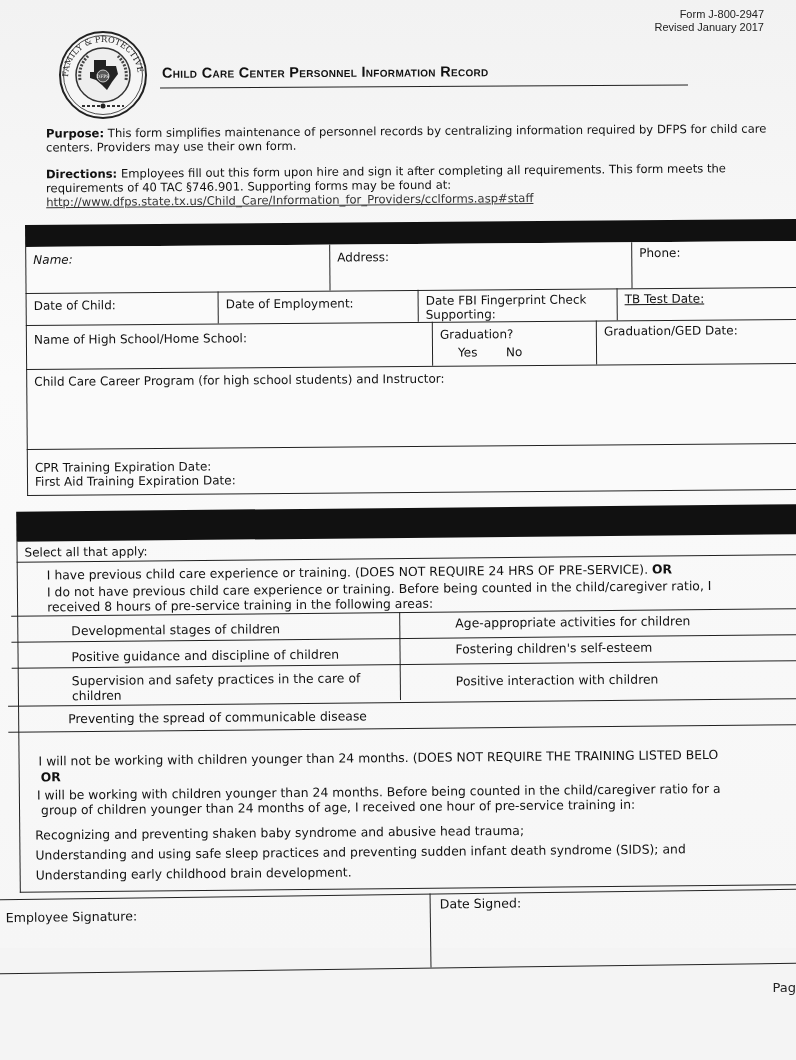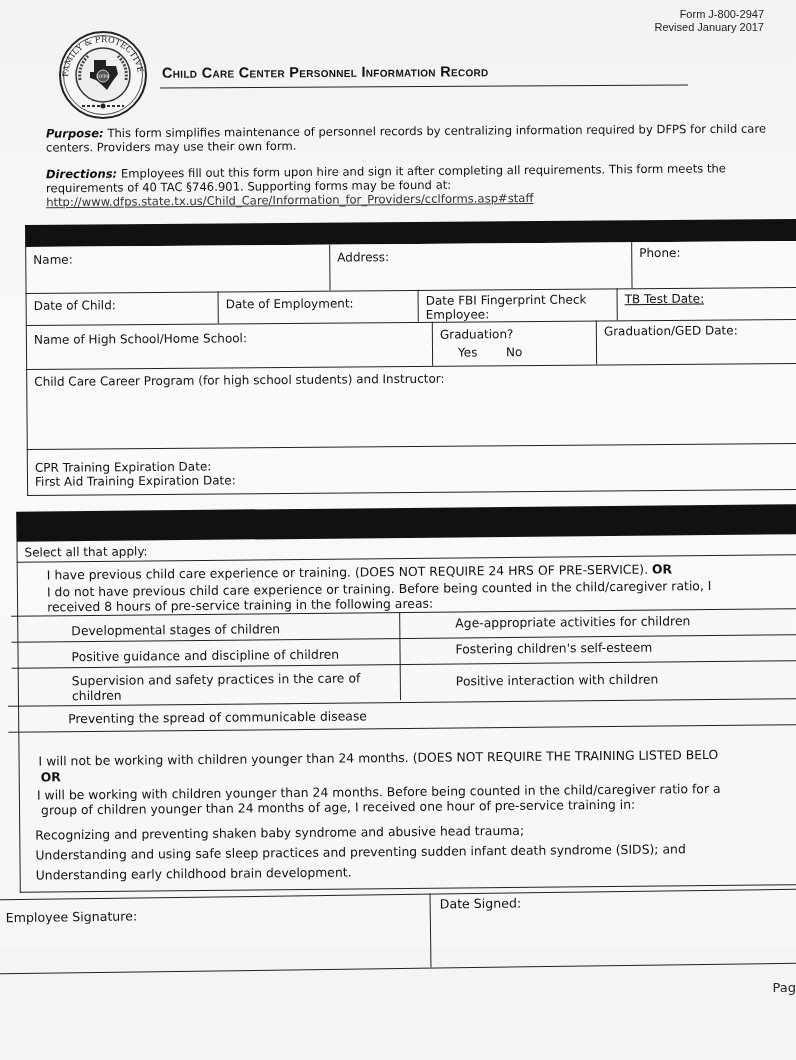--- a/index.html
+++ b/index.html
@@ -27,21 +27,21 @@
     font-size:14.5px; letter-spacing:0.3px; font-variant:small-caps; color:#111;
     transform:rotate(-0.3deg);
   }
   .title-rule {
     position:absolute; left:160px; top:86px; width:528px; height:0;
     border-top:1.5px solid #222; transform:rotate(-0.3deg);
   }
   .para {
     position:absolute; left:46px; font-size:11.6px; line-height:14px; width:740px; color:#111;
   }
-  .para b { font-weight:bold;font-style:italic; }
+  .para b { font-weight:bold; }
   .purpose { top:124px; transform:rotate(-0.4deg); }
   .directions { top:164px; transform:rotate(-0.5deg); }
   .link { color:#333; text-decoration:underline; }
 
   .section {
     position:absolute; border:1px solid #222; background:#fafafa;
   }
   .black-bar { position:absolute; background:#111; }
   .cell-line-h { position:absolute; height:0; border-top:1px solid #222; }
   .cell-line-v { position:absolute; width:0; border-left:1px solid #222; }
@@ -95,36 +95,36 @@
     <b>Directions:</b><span> Employees fill out this form upon hire and sign it after completing all requirements. This form meets the requirements of 40 TAC §746.901. Supporting forms may be found at:</span><br>
     <span class="link">http://www.dfps.state.tx.us/Child_Care/Information_for_Providers/cclforms.asp#staff</span>
   </div>
 
   <div style="position:absolute;left:0;top:0;width:796px;height:1060px;transform:rotate(-0.45deg);transform-origin:400px 350px;">
     <div class="black-bar" style="left:26px;top:222px;width:780px;height:22px;"></div>
     <div class="section" style="left:26px;top:244px;width:780px;height:248px;border-top:none;"></div>
 
     <div class="cell-line-v" style="left:330px;top:244px;height:46px;"></div>
     <div class="cell-line-v" style="left:632px;top:244px;height:46px;"></div>
-    <div class="lbl" style="left:34px;top:250px;">Name:</div>
+    <div class="lbl" style="left:34px;top:250px;font-style:italic;">Name:</div>
     <div class="lbl" style="left:338px;top:250px;">Address:</div>
     <div class="lbl" style="left:640px;top:248px;">Phone:</div>
     <div style="position:absolute;left:27px;top:264px;width:302px;height:25px;"></div>
     <div style="position:absolute;left:331px;top:264px;width:300px;height:25px;"></div>
     <div style="position:absolute;left:633px;top:262px;width:172px;height:27px;"></div>
     <div class="cell-line-h" style="left:26px;top:290px;width:780px;"></div>
 
     <div class="cell-line-v" style="left:218px;top:290px;height:32px;"></div>
     <div class="cell-line-v" style="left:418px;top:290px;height:32px;"></div>
     <div class="cell-line-v" style="left:617px;top:290px;height:32px;"></div>
     <div class="lbl" style="left:34px;top:296px;">Date of Child:</div>
     <div class="lbl" style="left:226px;top:296px;">Date of Employment:</div>
     <div class="lbl" style="left:426px;top:294px;">
       <span>Date FBI Fingerprint Check</span><br>
-      <span>Employee:</span>
+      <span>Supporting:</span>
     </div>
     <div class="lbl" style="left:625px;top:294px;text-decoration:underline;">TB Test Date:</div>
     <div class="cell-line-h" style="left:26px;top:322px;width:780px;"></div>
 
     <div class="cell-line-v" style="left:432px;top:322px;height:44px;"></div>
     <div class="cell-line-v" style="left:596px;top:322px;height:44px;"></div>
     <div class="lbl" style="left:34px;top:330px;">Name of High School/Home School:</div>
     <div class="lbl" style="left:440px;top:328px;">Graduation?</div>
     <div class="lbl chk" style="left:458px;top:346px;">Yes</div>
     <div class="lbl chk" style="left:506px;top:346px;">No</div>

